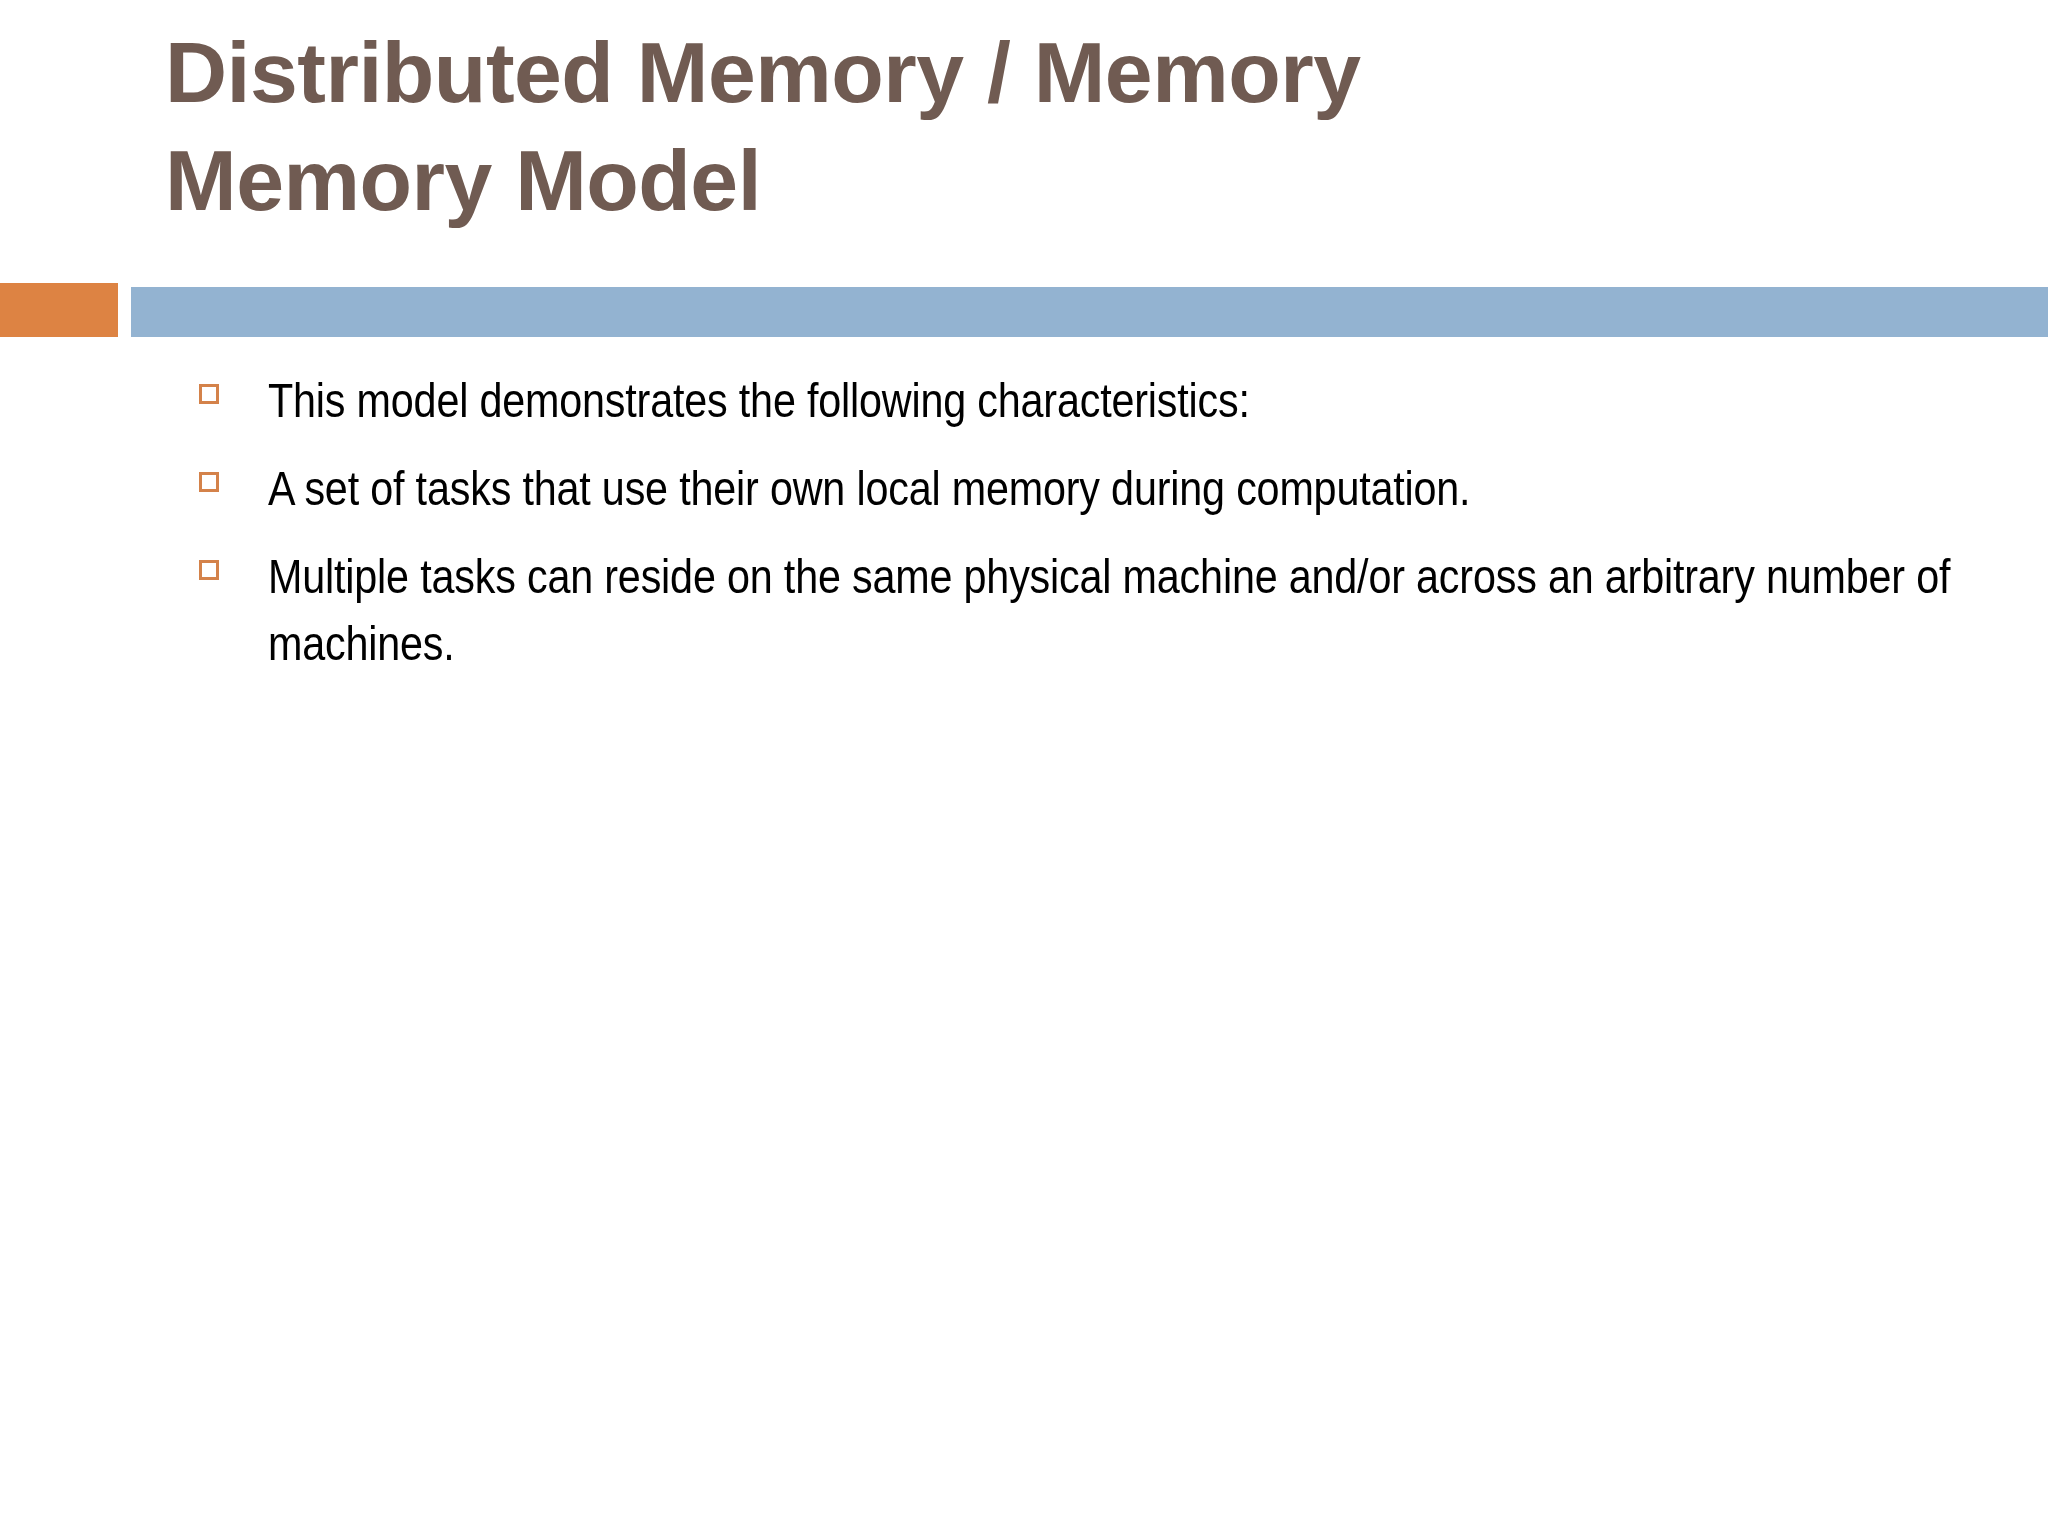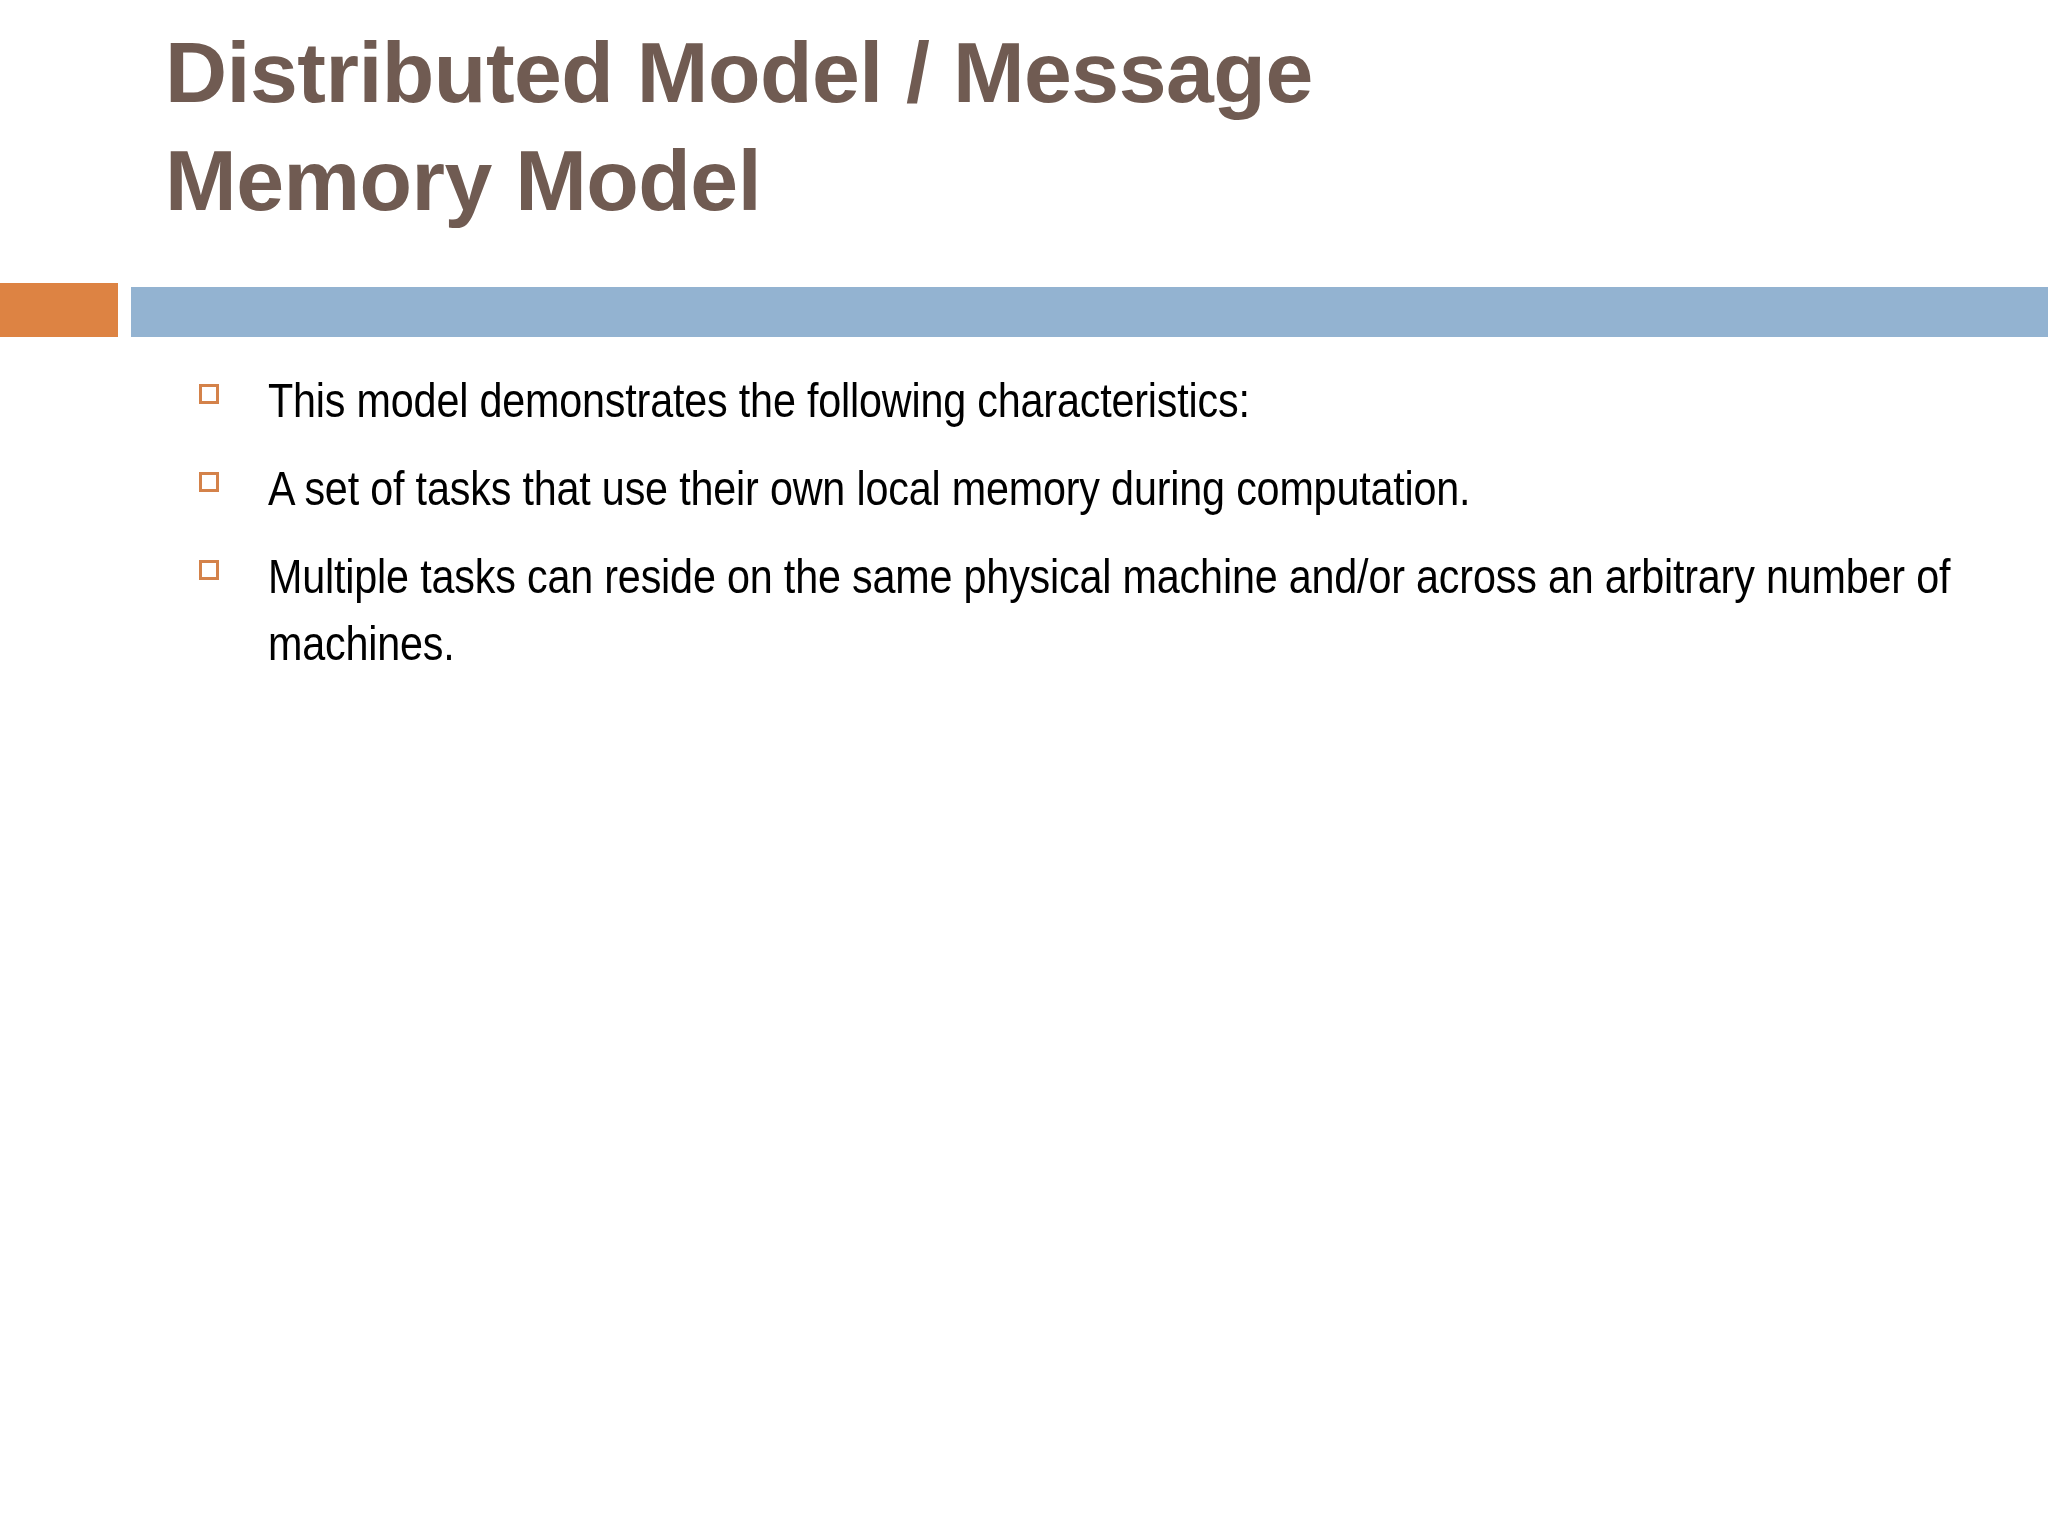--- a/index.html
+++ b/index.html
@@ -88,21 +88,21 @@
     width: 116%;
     letter-spacing: -0.2px;
   }
 </style>
 </head>
 <body>
 
 <div class="slide">
 
   <div class="title-block">
-    <div class="title-line">Distributed Model / Message</div>
+    <div class="title-line">Distributed Memory / Memory</div>
     <div class="title-line">Memory Model</div>
   </div>
 
   <div class="bar-orange"></div>
   <div class="bar-blue"></div>
 
   <div class="body-block">
 
     <div class="bullet-row">
       <span class="bullet-marker"></span>

